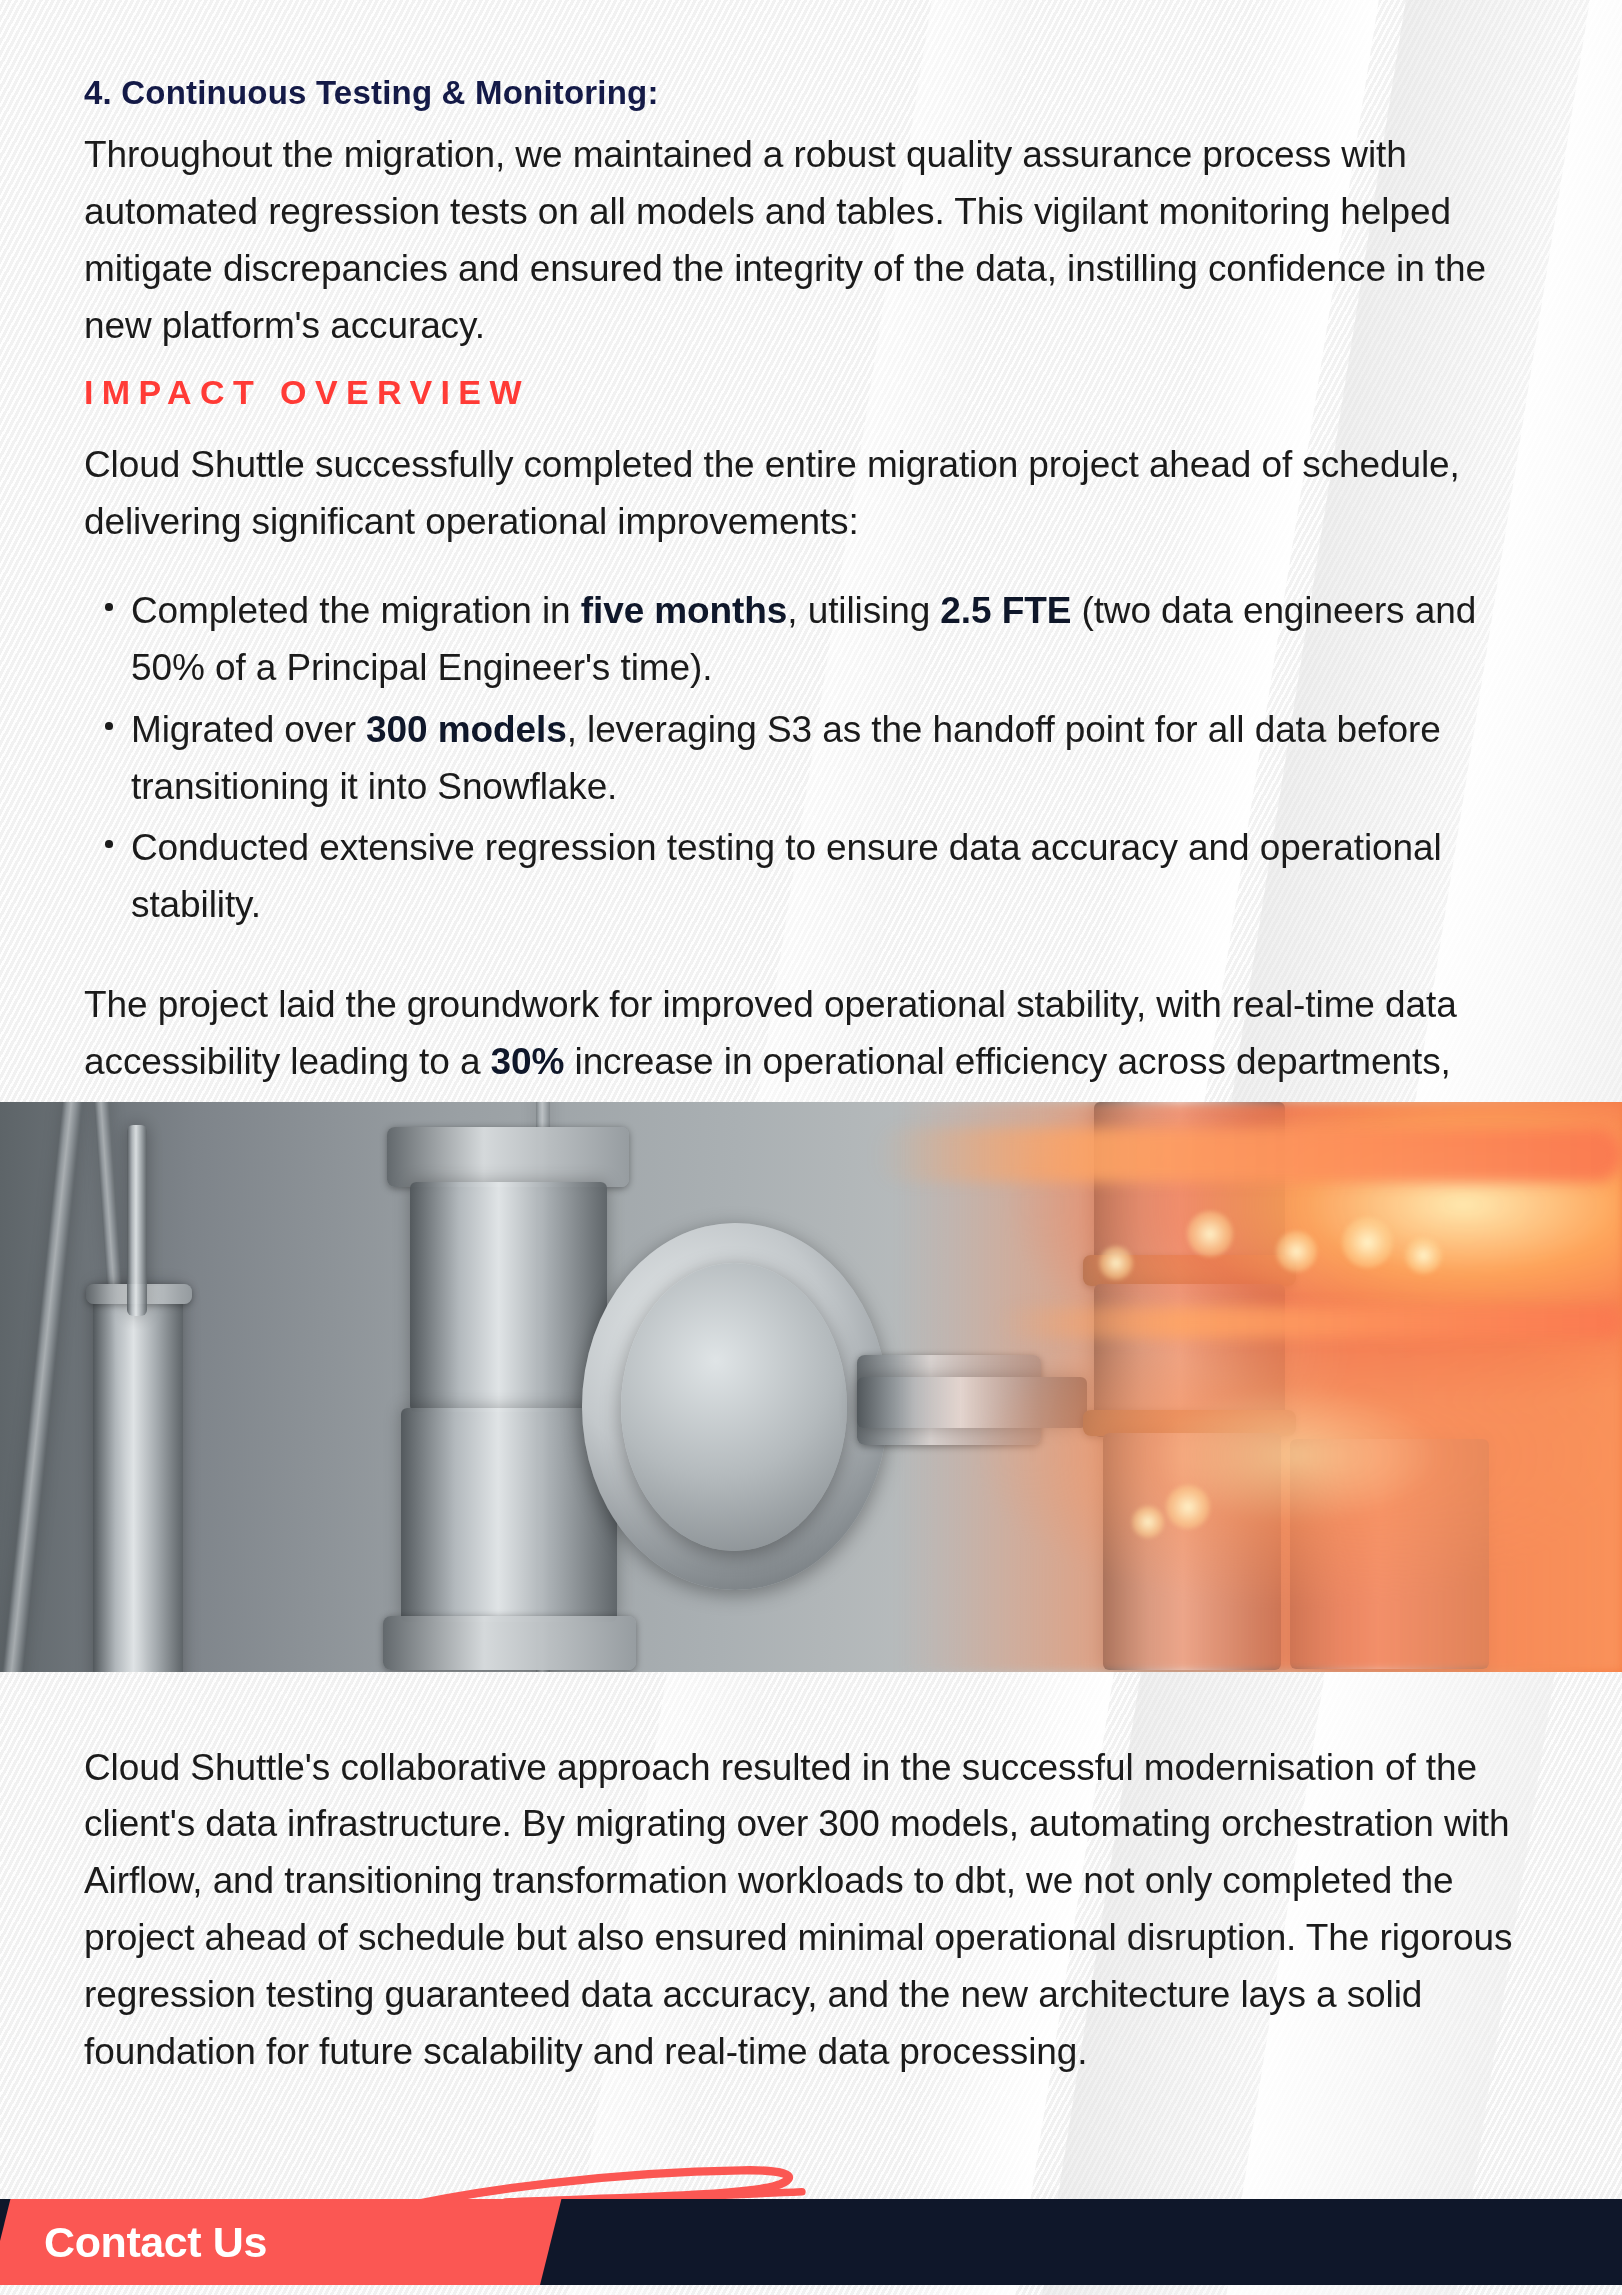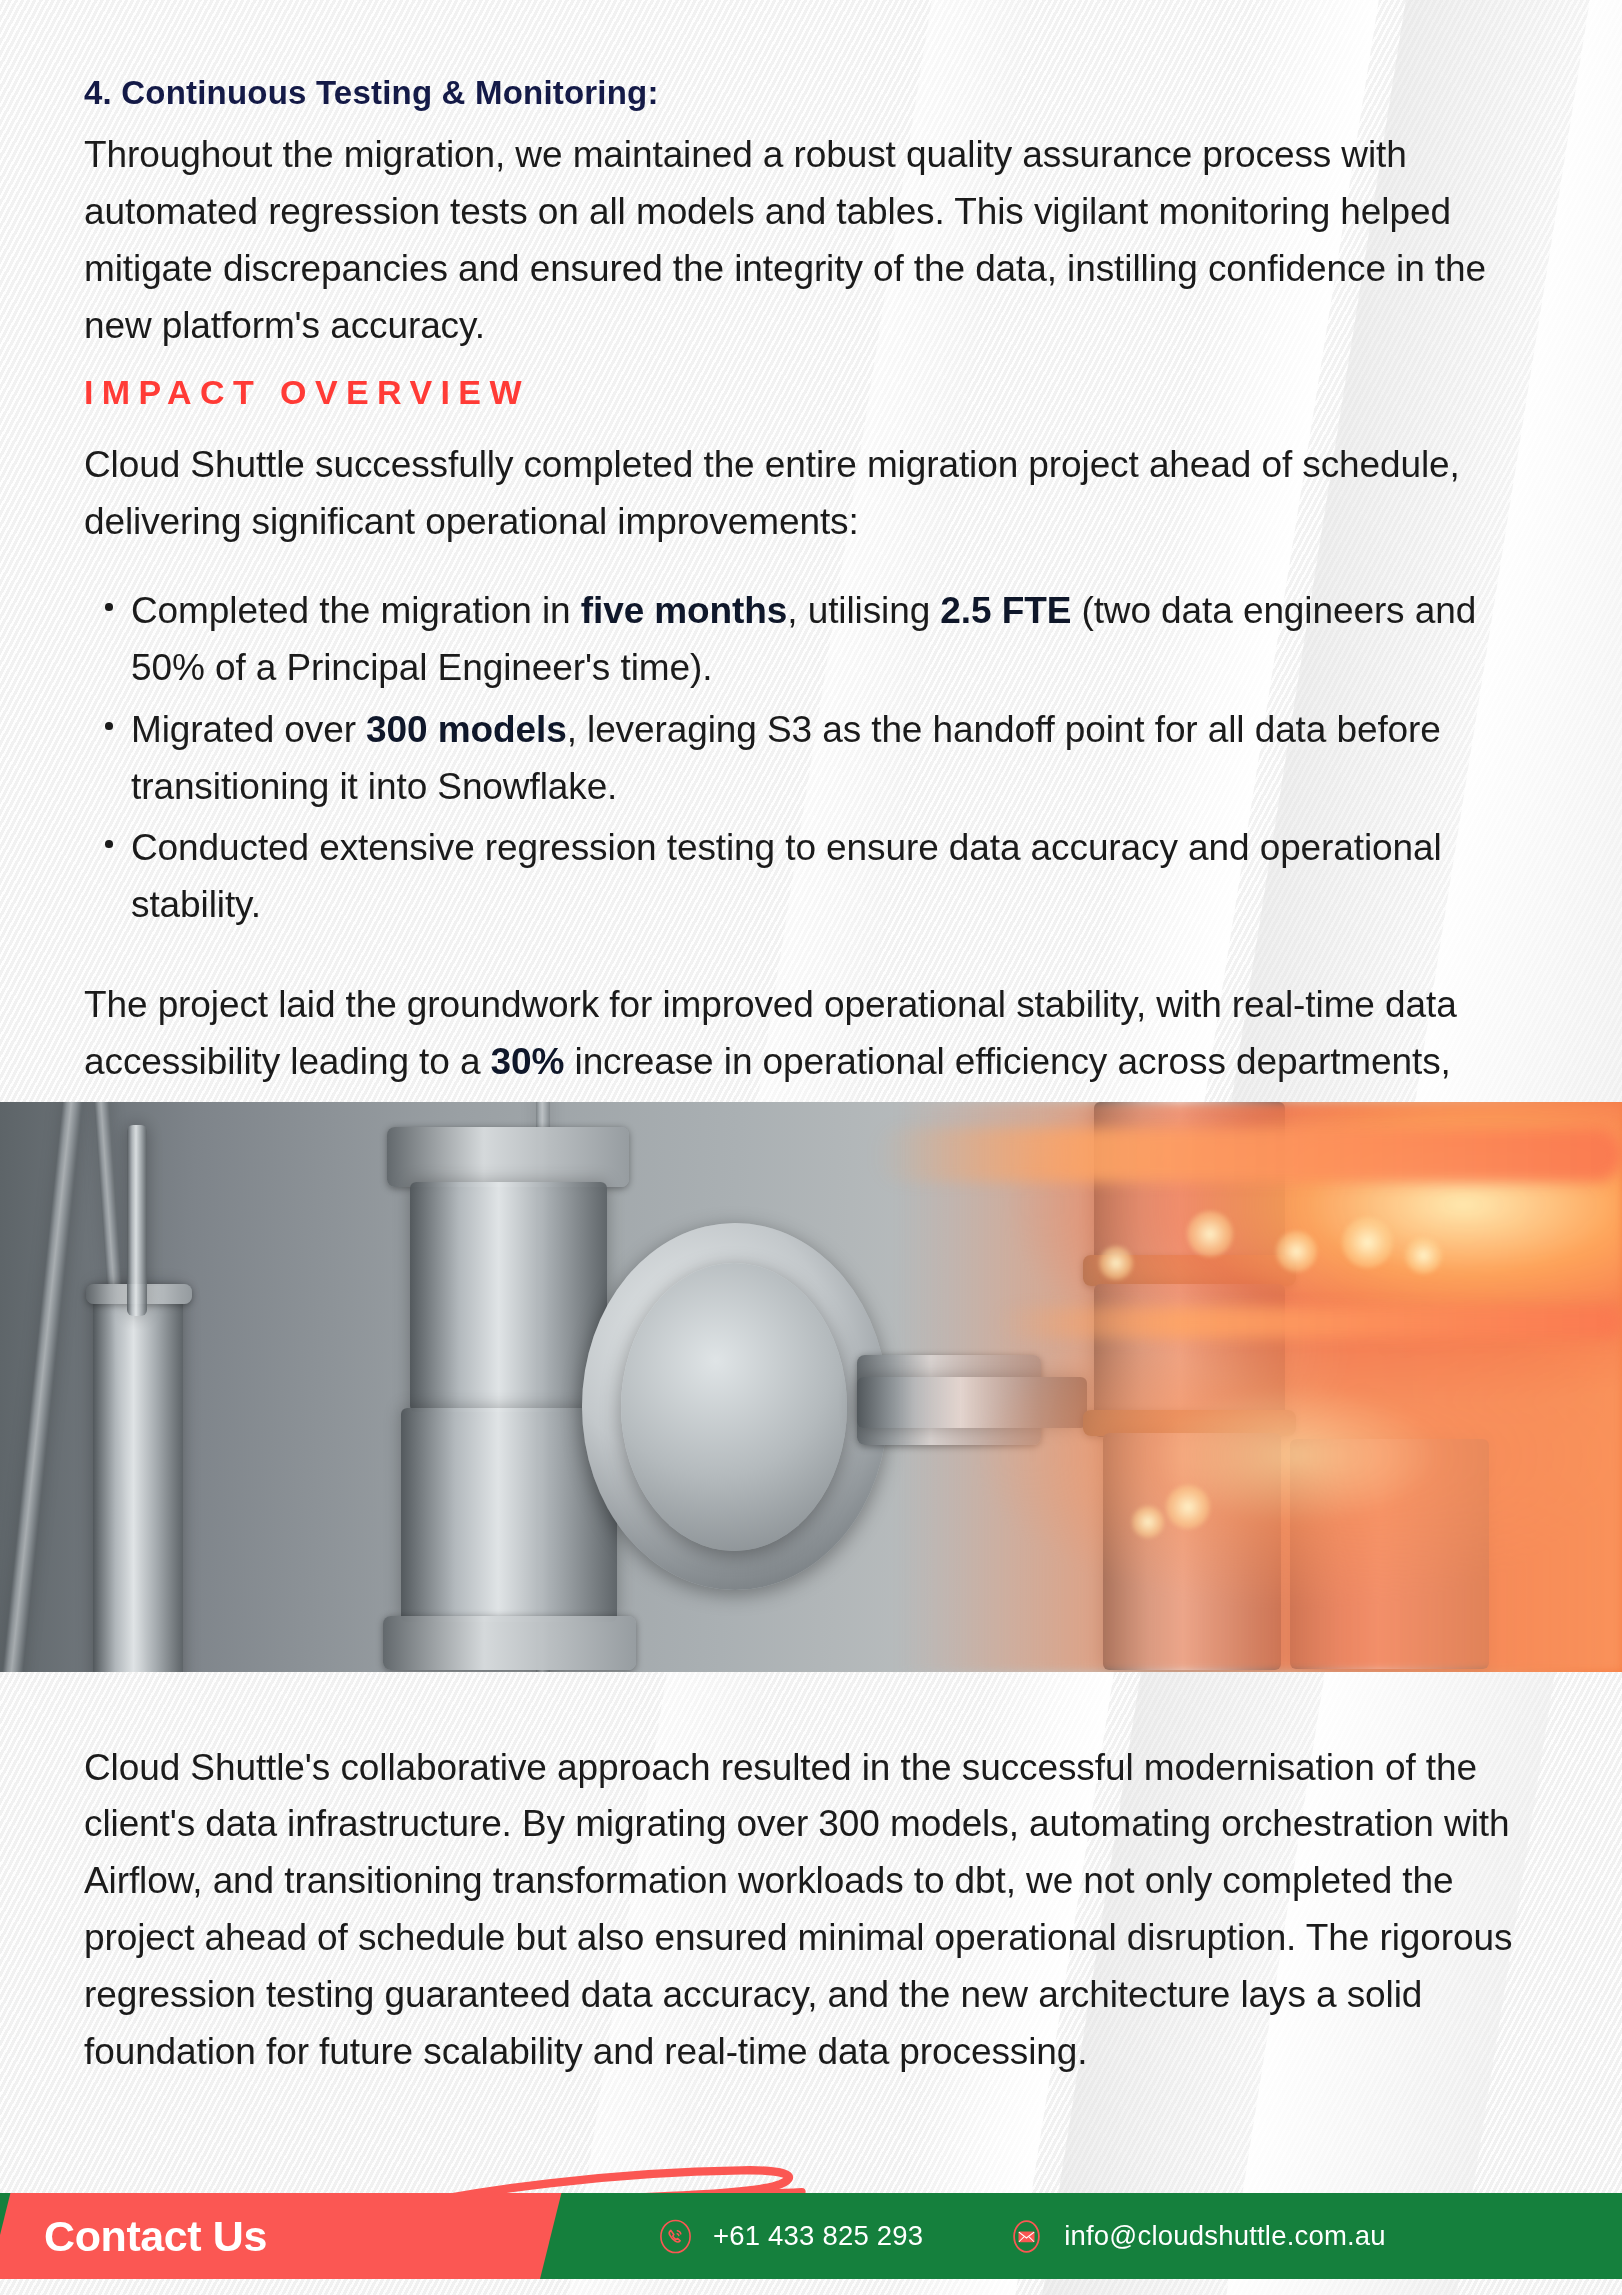--- a/index.html
+++ b/index.html
@@ -173,24 +173,24 @@
     left: 383px;
     top: 2158px;
     width: 428px;
     height: 69px;
   }
 
   
   .footer {
     position: absolute;
     left: 0;
-    bottom: 16px;
+    bottom: 10px;
     width: 1623px;
     height: 86px;
-    background: #15803d;
+    background: #0f172a;
     overflow: hidden;
   }
   .footer-red {
     position: absolute;
     left: 0; top: 0;
     width: 551px;
     height: 86px;
     background: #fb5753;
     transform: skewX(-14deg);
     transform-origin: bottom left;
@@ -307,38 +307,15 @@
 
   <svg class="swoosh" viewBox="0 0 560 90">
     <path d="M8,68 C120,42 300,18 470,16 C520,15 548,22 520,34 C480,50 300,52 160,58" fill="none" stroke="#fb5753" stroke-width="11" stroke-linecap="round"></path>
     <path d="M158,62 C260,56 420,50 548,44" fill="none" stroke="#fb5753" stroke-width="10" stroke-linecap="round"></path>
   </svg>
 
   <div class="footer">
     <div class="footer-red"></div>
     <div class="footer-contact-label">Contact Us</div>
 
-    <div class="footer-items">
-
-      <div class="footer-item">
-        <svg class="ficon" viewBox="0 0 48 48">
-          <ellipse cx="24" cy="24" rx="20" ry="22" fill="none" stroke="#fb5753" stroke-width="2.2"></ellipse>
-          <path d="M17.5,15.5 c-2.2,1.6 -2.6,4.2 -1.3,6.6 c1.6,3 4.4,6.2 7.4,8.2 c2.6,1.7 5.2,1.6 6.8,-0.4 l-3.4,-3.2 l-2.4,1.4 c-1.6,-1.1 -3.3,-2.9 -4.4,-4.6 l1.5,-2.3 z" fill="none" stroke="#fb5753" stroke-width="2.2" stroke-linejoin="round"></path>
-          <path d="M26.5,16.0 c2.4,0.3 4.3,2.1 4.8,4.5" fill="none" stroke="#fb5753" stroke-width="2" stroke-linecap="round"></path>
-          <path d="M26.2,20.2 c1.2,0.3 2.1,1.2 2.4,2.4" fill="none" stroke="#fb5753" stroke-width="2" stroke-linecap="round"></path>
-        </svg>
-        <span class="ftxt">+61 433 825 293</span>
-      </div>
-
-      <div class="footer-item">
-        <svg class="ficon" viewBox="0 0 48 48">
-          <ellipse cx="24" cy="24" rx="17" ry="21" fill="none" stroke="#fb5753" stroke-width="2.4"></ellipse>
-          <rect x="13" y="17" width="22" height="15" rx="1.5" fill="#fb5753"></rect>
-          <path d="M13.6,18 L24,26 L34.4,18" fill="none" stroke="#ffffff" stroke-width="1.7"></path>
-          <path d="M13.6,31.2 L20.5,24.6 M34.4,31.2 L27.5,24.6" fill="none" stroke="#ffffff" stroke-width="1.4"></path>
-        </svg>
-        <span class="ftxt">info@cloudshuttle.com.au</span>
-      </div>
-
-    </div>
   </div>
 </div>
 
 
 </body></html>

